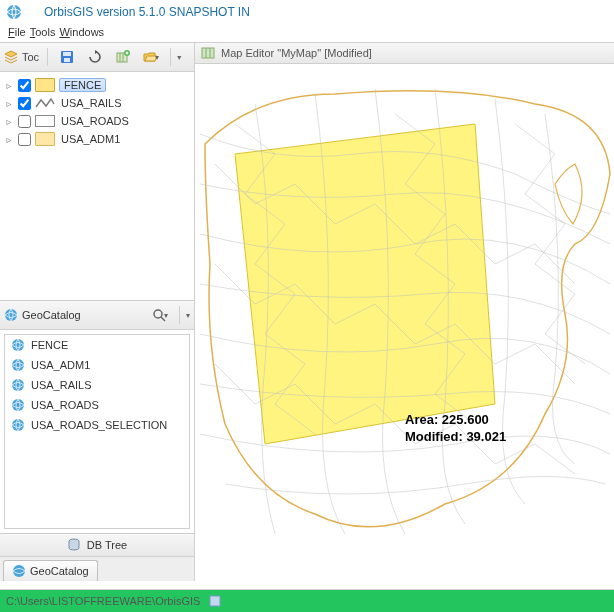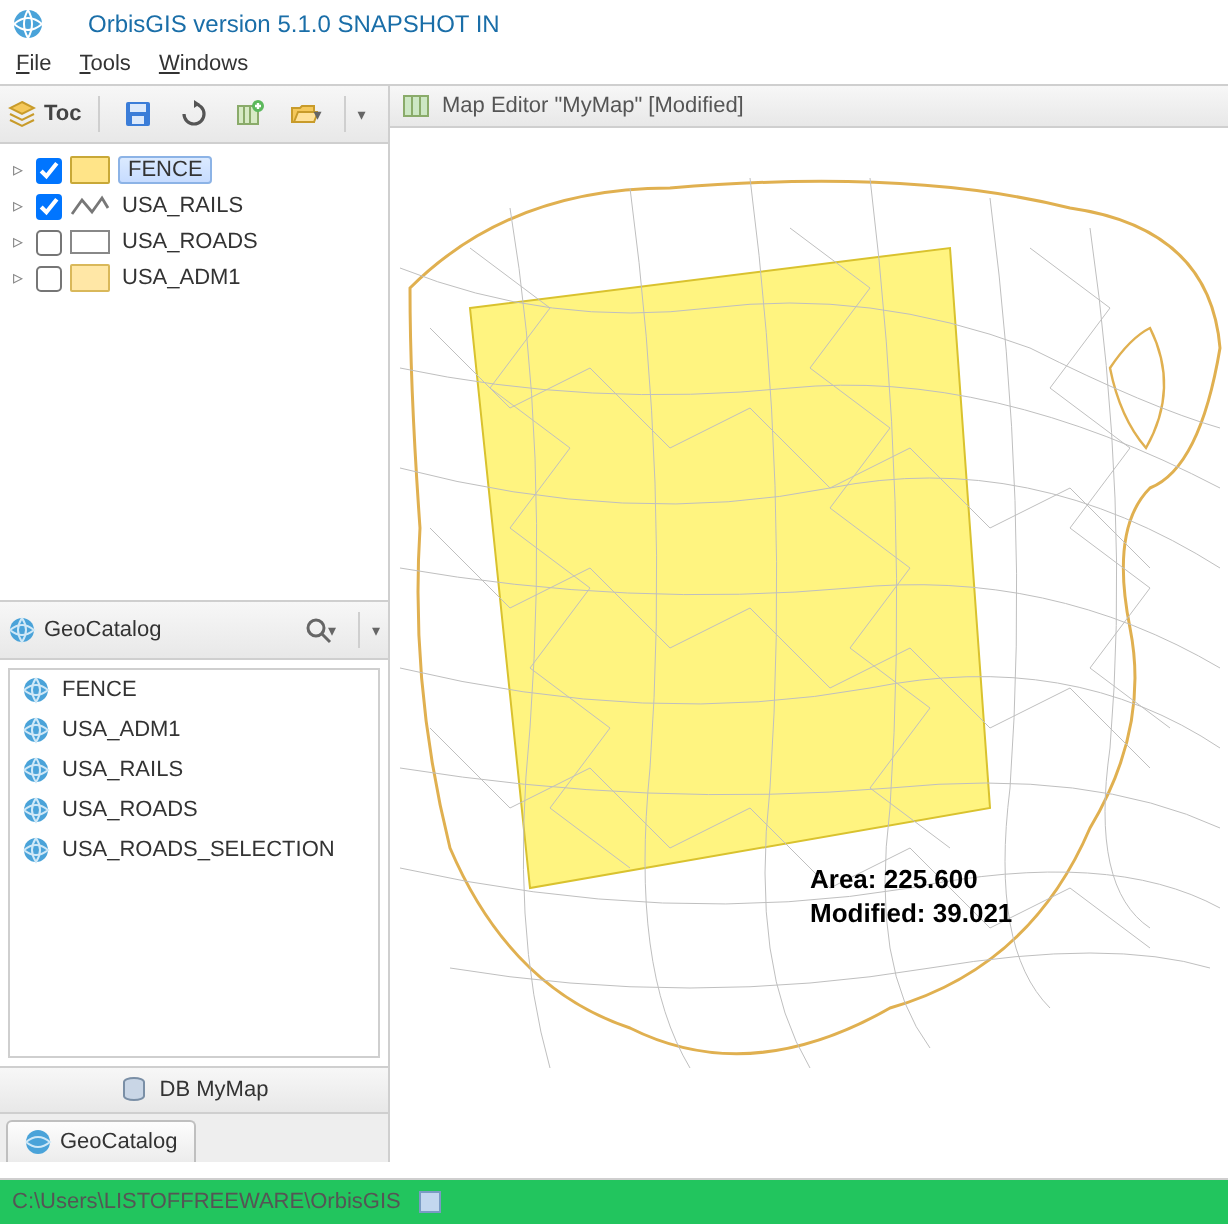--- a/index.html
+++ b/index.html
@@ -1,23 +1,23 @@
 <!DOCTYPE html>
 <html><head>
 <meta charset="utf-8">
 <style>
   html,body{margin:0;padding:0;font-family:Tahoma,Arial,sans-serif;font-size:11px;color:#333;background:#fff;width:614px;height:612px;overflow:hidden}
   .title-bar{display:flex;align-items:center;gap:22px;padding:4px 6px;color:#1a6ea8;font-size:12px}
-  .menu-bar{display:flex;gap:14px;padding:2px 8px 4px}
+  .menu-bar{display:flex;gap:4px;padding:2px 8px 4px}
   .menu-item{cursor:default}
   .menu-item span.u{text-decoration:underline}
   .workspace{display:flex;height:538px;border-top:1px solid #cfcfcf}
   .left-col{width:194px;display:flex;flex-direction:column;border-right:1px solid #cfcfcf}
   .toc-hdr{display:flex;align-items:center;gap:6px;padding:3px 4px;background:linear-gradient(#f7f7f7,#e8e8e8);border-bottom:1px solid #cfcfcf}
-  .toc-hdr-label{display:flex;align-items:center;gap:4px;font-weight:bold;color:#444}
+  .toc-hdr-label{display:flex;align-items:center;gap:4px;font-weight:normal;color:#444}
   .icon-btn{width:20px;height:20px;display:flex;align-items:center;justify-content:center;border:1px solid transparent;border-radius:2px}
   .sep-v{width:1px;height:18px;background:#cfcfcf;margin:0 2px}
   .drop{font-size:8px;color:#666;margin-left:-2px}
   .toc-tree{flex:0 0 220px;overflow:auto;padding:4px 2px;background:#fff}
   .tree-row{display:flex;align-items:center;gap:4px;padding:2px 2px;white-space:nowrap}
   .tree-twisty{width:10px;color:#888;font-size:10px;text-align:center}
   .tree-chk{margin:0}
   .layer-label{padding:1px 2px}
   .layer-selected{background:linear-gradient(#dbeaff,#c7dcff);border:1px solid #8cb3e6;border-radius:2px;padding:0 4px}
   .poly-swatch{width:18px;height:12px;background:#ffe488;border:1px solid #c8a837;border-radius:1px}
@@ -31,21 +31,21 @@
   .gc-item{display:flex;align-items:center;gap:6px;padding:3px 6px;white-space:nowrap}
   .globe{width:14px;height:14px}
   .gc-foot{padding:4px 6px;background:linear-gradient(#f7f7f7,#e8e8e8);border-top:1px solid #cfcfcf;display:flex;align-items:center;gap:6px;justify-content:center}
   .tabs{display:flex;background:#eee;border-top:1px solid #cfcfcf}
   .tab{display:flex;align-items:center;gap:4px;padding:3px 8px;background:linear-gradient(#fdfdfd,#ececec);border:1px solid #bfbfbf;border-bottom:none;border-radius:3px 3px 0 0;margin:3px 0 0 3px;font-size:11px}
   .right-col{flex:1;display:flex;flex-direction:column}
   .map-hdr{display:flex;align-items:center;gap:6px;padding:3px 6px;background:linear-gradient(#f7f7f7,#e8e8e8);border-bottom:1px solid #cfcfcf;color:#555}
   .map-view{flex:1;position:relative;background:#fff;overflow:hidden}
   .status{padding:4px 6px;border-top:1px solid #cfcfcf;background:#22c55e;color:#555;display:flex;align-items:center;gap:8px;position:absolute;bottom:0;left:0;right:0}
   svg{display:block}
-  .anno{position:absolute;left:210px;top:368px;font-weight:bold;font-size:13px;color:#000;line-height:1.3}
+  .anno{position:absolute;left:210px;top:348px;font-weight:bold;font-size:13px;color:#000;line-height:1.3}
 </style>
 </head>
 <body>
 
 <div class="title-bar">
   <svg width="16" height="16" viewBox="0 0 16 16">
       <circle cx="8" cy="8" r="7" fill="#4aa3d9"></circle>
       <path d="M1 8 Q8 2 15 8 Q8 14 1 8" fill="none" stroke="#fff" stroke-width="1"></path>
       <path d="M8 1 Q4 8 8 15 Q12 8 8 1" fill="none" stroke="#fff" stroke-width="1"></path>
     </svg>
@@ -194,21 +194,21 @@
               <path d="M7 1 Q3 7 7 13 Q11 7 7 1" fill="none" stroke="#cfe8f7"></path>
             </svg>
             <span>USA_ROADS_SELECTION</span>
           </div>
         </div>
       <div class="gc-foot">
         <svg width="14" height="14" viewBox="0 0 14 14">
             <ellipse cx="7" cy="3" rx="5" ry="2" fill="#c9d6e6" stroke="#7a8fa6"></ellipse>
             <path d="M2 3 L2 10 A5 2 0 0 0 12 10 L12 3" fill="#c9d6e6" stroke="#7a8fa6"></path>
           </svg>
-        <span>DB MyMap</span>
+        <span>DB Tree</span>
       </div>
       <div class="tabs">
         <div class="tab">
           <svg class="globe" viewBox="0 0 14 14">
               <circle cx="7" cy="7" r="6" fill="#4aa3d9"></circle>
               <path d="M1 7 Q7 2 13 7 Q7 12 1 7" fill="none" stroke="#cfe8f7"></path>
             </svg>
           <span>GeoCatalog</span>
         </div>
       </div>

